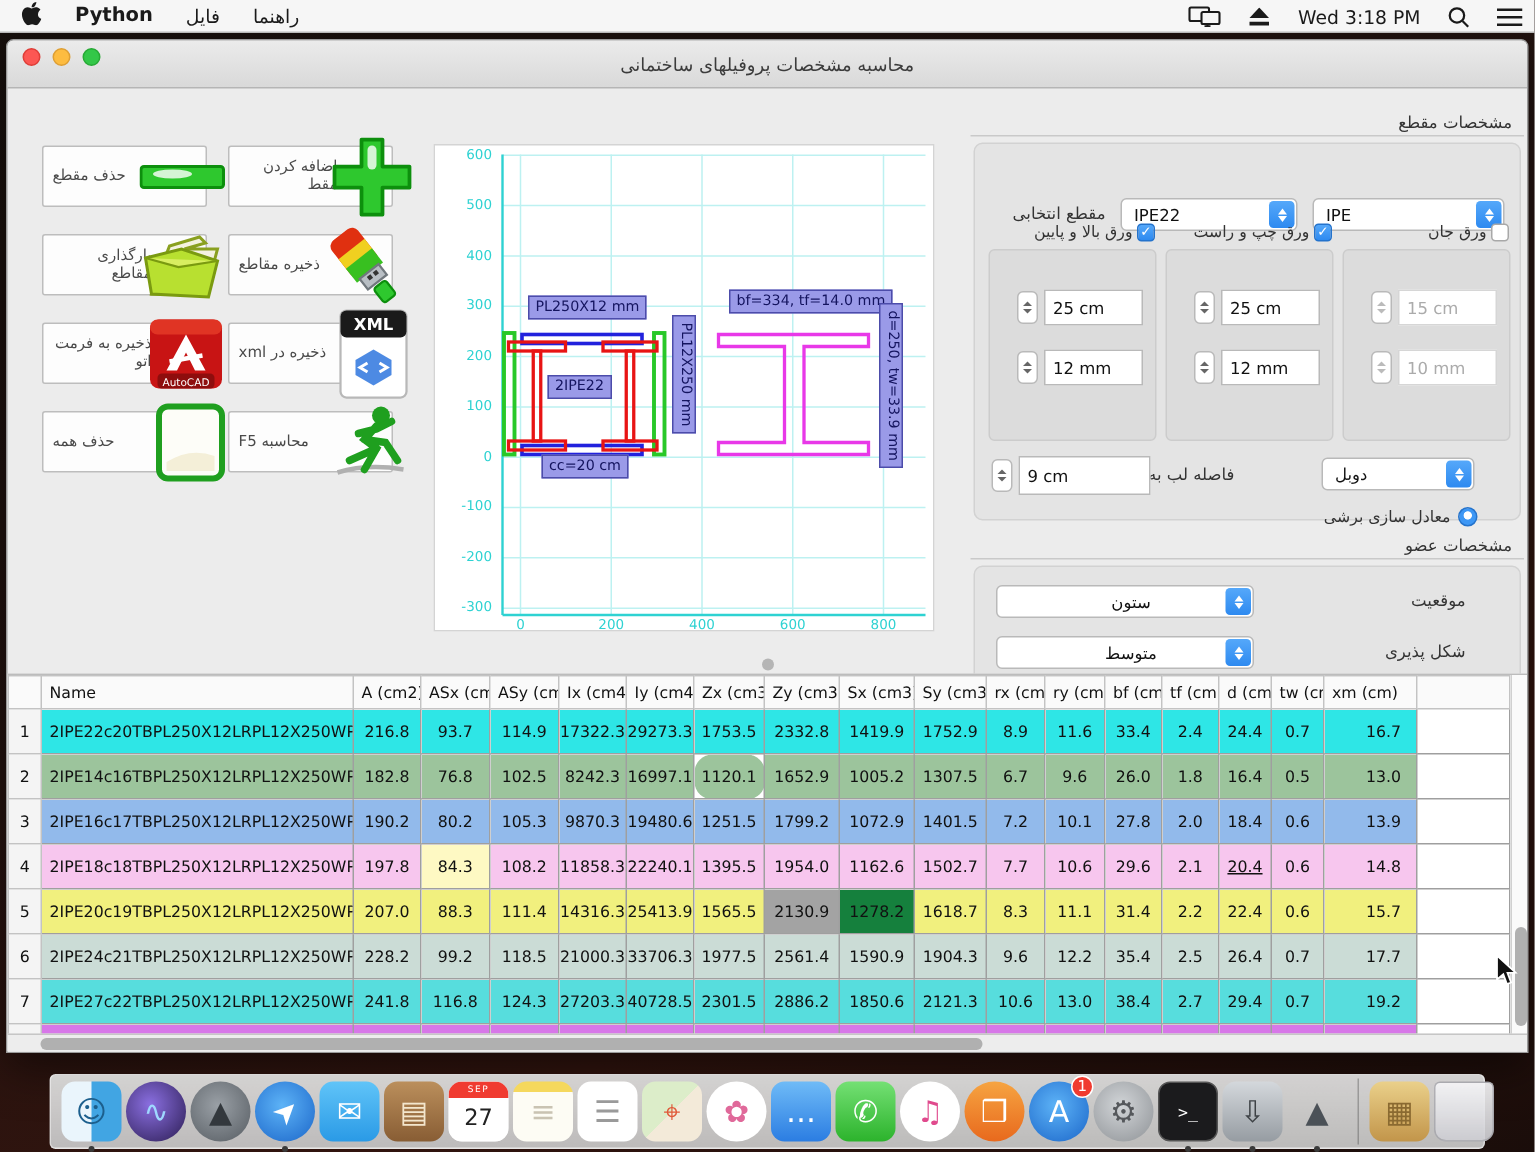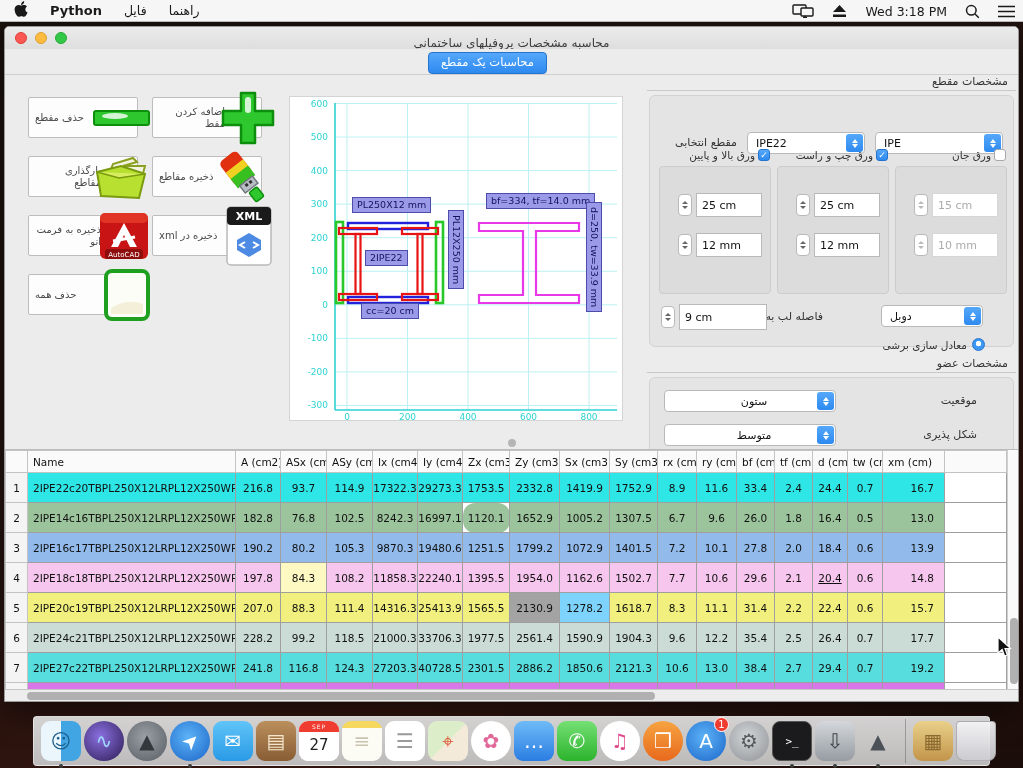--- a/index.html
+++ b/index.html
@@ -218,23 +218,20 @@
 
 <div class="window">
   <div class="titlebar">
     <div class="lights">
       <span class="light red"></span>
       <span class="light yellow"></span>
       <span class="light green"></span>
     </div>
     <span class="win-title">محاسبه مشخصات پروفیلهای ساختمانی</span>
   </div>
-  <div class="tabbar">
-    <span class="tab">محاسبات یک مقطع</span>
-  </div>
 
   <div class="toolgrid">
       <div class="tool-btn">
         <span class="tb-label" dir="rtl">حذف مقطع</span>
         <span class="tb-icon">
           <svg width="58" height="22" viewBox="0 0 58 22">
             <rect x="1" y="4" width="55" height="14" rx="2" fill="#2ec82e" stroke="#0d8f0d" stroke-width="2"></rect>
             <ellipse cx="22" cy="9" rx="13" ry="3" fill="#fff" opacity=".8"></ellipse>
           </svg>
         </span>
@@ -298,20 +295,30 @@
             <path d="M22 37 l-5 3 5 3 M30 37 l5 3 -5 3" stroke="#fff" stroke-width="2" fill="none"></path>
           </svg>
         </span>
       </div>
       <div class="tool-btn">
         <span class="tb-label" dir="rtl">حذف همه</span>
         <span class="tb-icon">
           <svg width="48" height="54" viewBox="0 0 48 54">
             <rect x="3" y="3" width="42" height="48" rx="6" fill="#fdfdf8" stroke="#1f9f1f" stroke-width="4"></rect>
             <path d="M8 40 Q24 30 40 36 L40 46 L8 46 Z" fill="#f4efd8"></path>
+          </svg>
+        </span>
+      </div>
+      <div class="tool-btn">
+        <span class="tb-label" dir="rtl">محاسبه F5</span>
+        <span class="tb-icon">
+          <svg width="58" height="52" viewBox="0 0 58 52">
+            <path d="M8 46 Q28 40 52 44" stroke="#b0b0b0" stroke-width="3" fill="none"></path>
+            <circle cx="37" cy="8" r="6" fill="#1f9f1f"></circle>
+            <path d="M34 15 L26 24 L34 30 L26 44 M26 24 L40 26 L48 38 M22 20 L34 17 L44 12 M34 30 L16 38" stroke="#1f9f1f" stroke-width="5" stroke-linecap="round" fill="none"></path>
           </svg>
         </span>
       </div>
     </div>
 
   <div class="plot">
     <svg width="334" height="325" viewBox="0 0 334 325">
       <g id="gridlines" stroke="#bdf1f1" stroke-width="1">
           <line x1="45" y1="6.5" x2="327" y2="6.5"></line>
           <line x1="45" y1="40.05" x2="327" y2="40.05"></line>
@@ -645,21 +652,21 @@
             <tr>
               <td class="num">5</td>
               <td class="name" style="background: rgb(241, 240, 126);">2IPE20c19TBPL250X12LRPL12X250WPL10X150CM</td>
               <td style="background: rgb(241, 240, 126);">207.0</td>
               <td style="background: rgb(241, 240, 126);">88.3</td>
               <td style="background: rgb(241, 240, 126);">111.4</td>
               <td style="background: rgb(241, 240, 126);">14316.3</td>
               <td style="background: rgb(241, 240, 126);">25413.9</td>
               <td style="background: rgb(241, 240, 126);">1565.5</td>
               <td style="background: #a3a3a3;">2130.9</td>
-              <td style="background: #7dd3fc;">1278.2</td>
+              <td style="background: #15803d;">1278.2</td>
               <td style="background: rgb(241, 240, 126);">1618.7</td>
               <td style="background: rgb(241, 240, 126);">8.3</td>
               <td style="background: rgb(241, 240, 126);">11.1</td>
               <td style="background: rgb(241, 240, 126);">31.4</td>
               <td style="background: rgb(241, 240, 126);">2.2</td>
               <td style="background: rgb(241, 240, 126);">22.4</td>
               <td style="background: rgb(241, 240, 126);">0.6</td>
               <td class="xm" style="background: rgb(241, 240, 126);">15.7</td>
               <td style="background: rgb(255, 255, 255);"></td>
             </tr>

